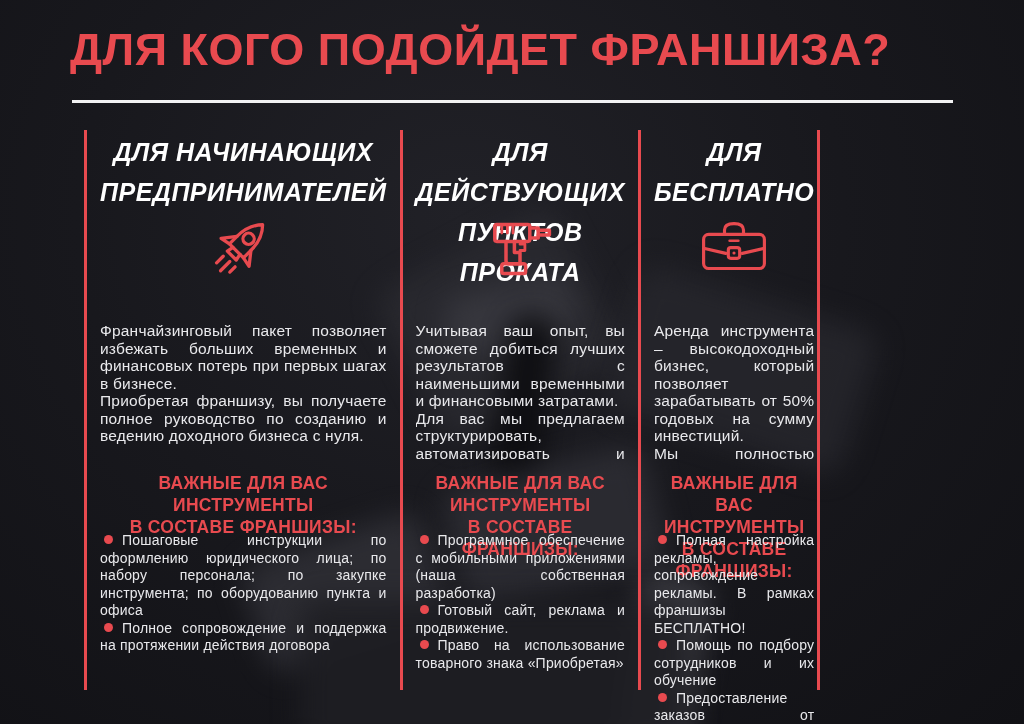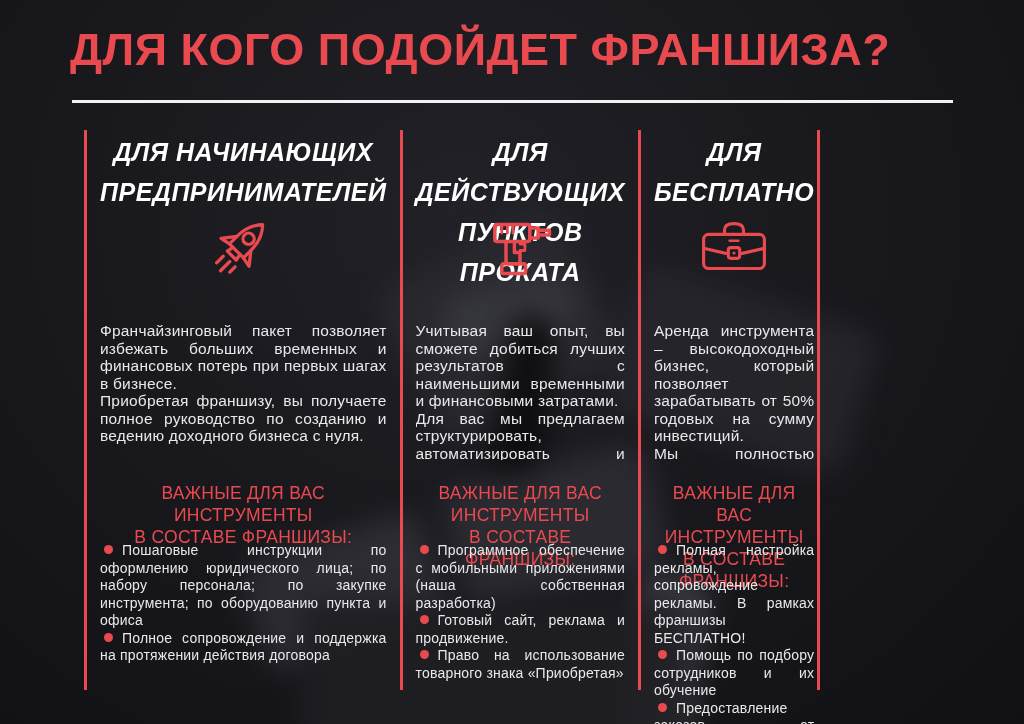--- a/index.html
+++ b/index.html
@@ -44,22 +44,22 @@
   .icon-wrap { height:70px; display:flex; align-items:center; justify-content:center; }
   .icon-wrap svg { display:block; }
 
   .body-text { height:138px; overflow:hidden;margin-top:40px; }
   .body-text p {
     color:#e9e9ec; font-size:15.5px; line-height:17.5px;
     text-align:justify; letter-spacing:.2px;
   }
 
   .subhead {
-    margin-top:22px; height:44px; text-align:center;
-    color:#e84a4f; font-weight:400; font-size:17.5px; line-height:22px; letter-spacing:.3px;
+    margin-top:12px; height:44px; text-align:center;
+    color:#e84a4f; font-weight:700; font-size:17.5px; line-height:22px; letter-spacing:.3px;
   }
   .subhead span { display:block; }
 
   .bullets { list-style:none; margin-top:16px; }
   .bullets li {
     color:#e9e9ec; font-size:14px; line-height:17.5px;
     text-align:justify; letter-spacing:.2px;
   }
   .dot {
     display:inline-block; width:9px; height:9px; border-radius:50%;

